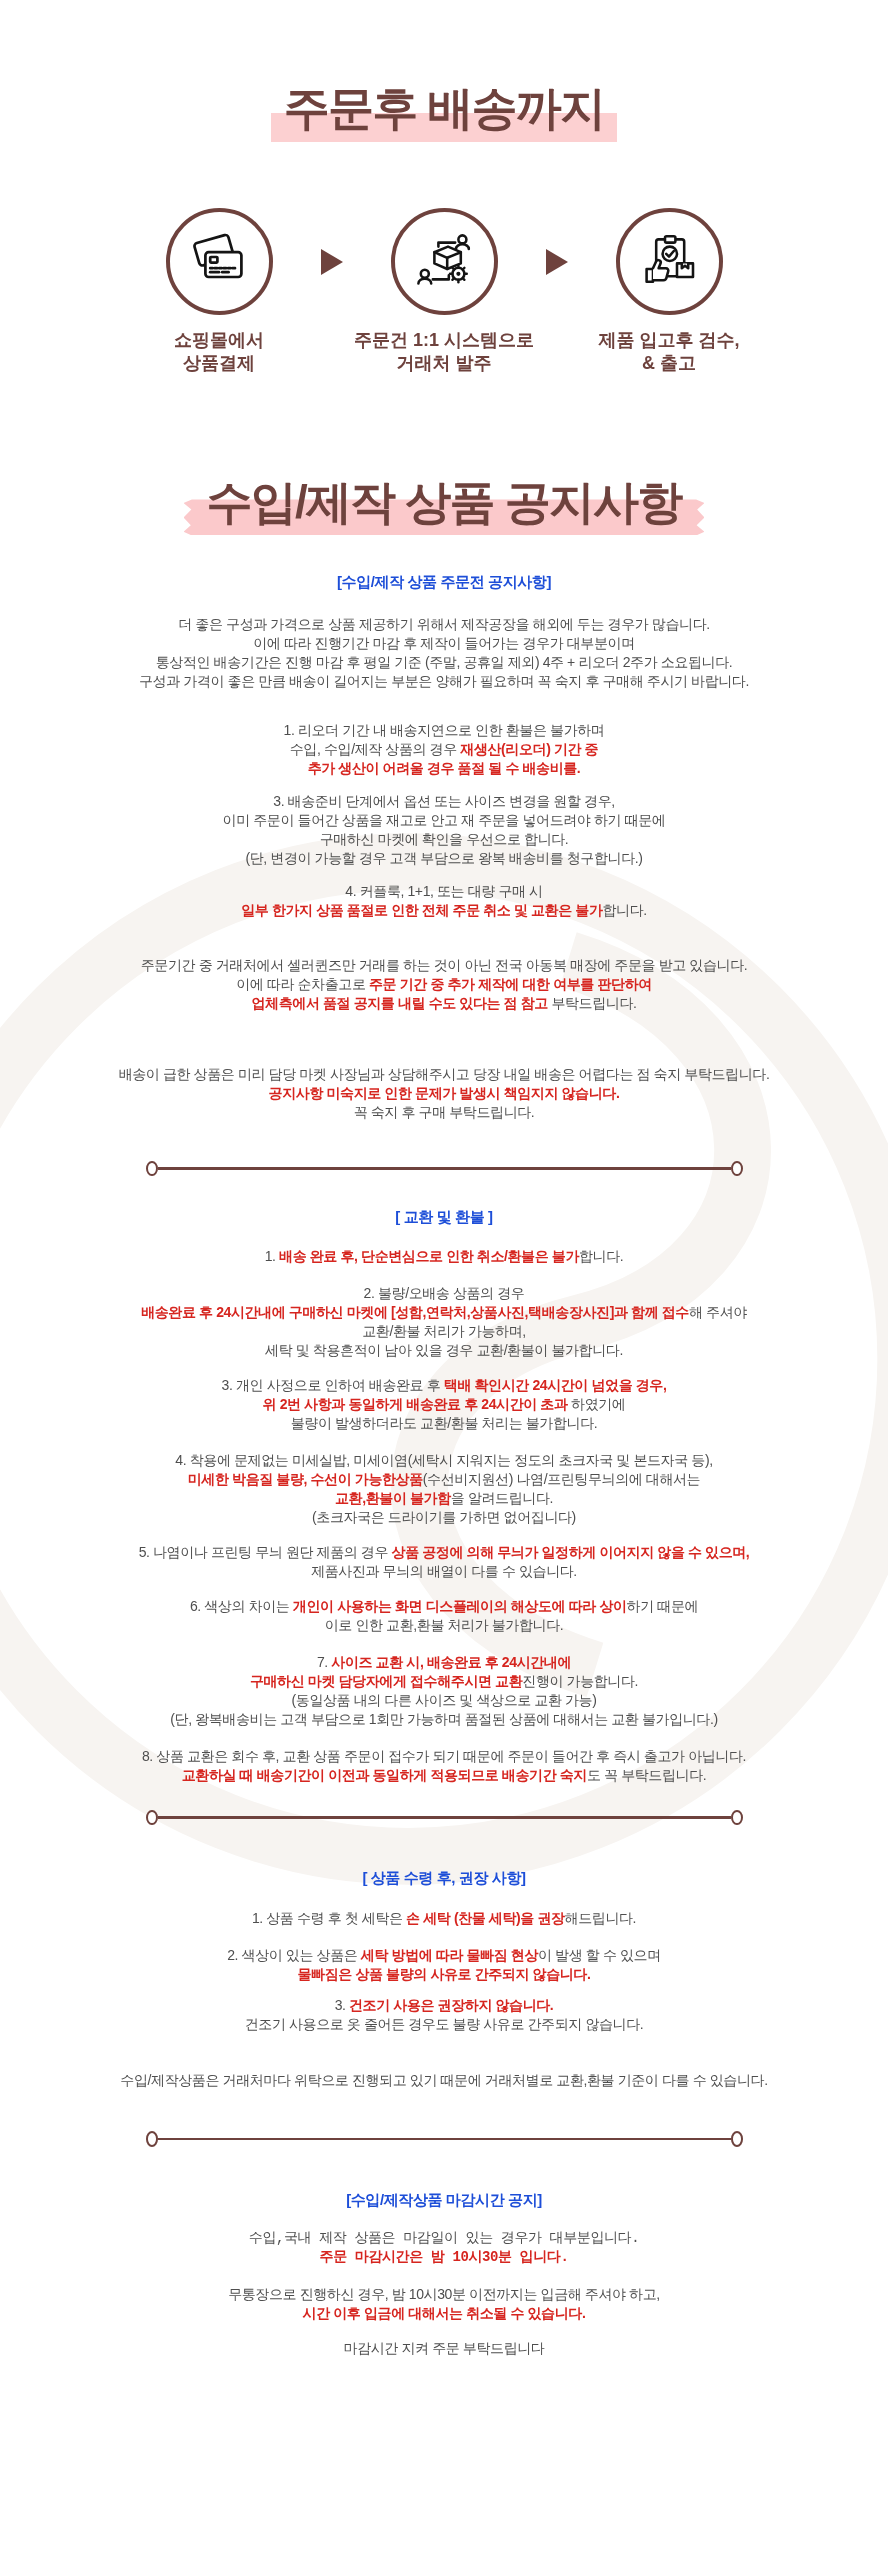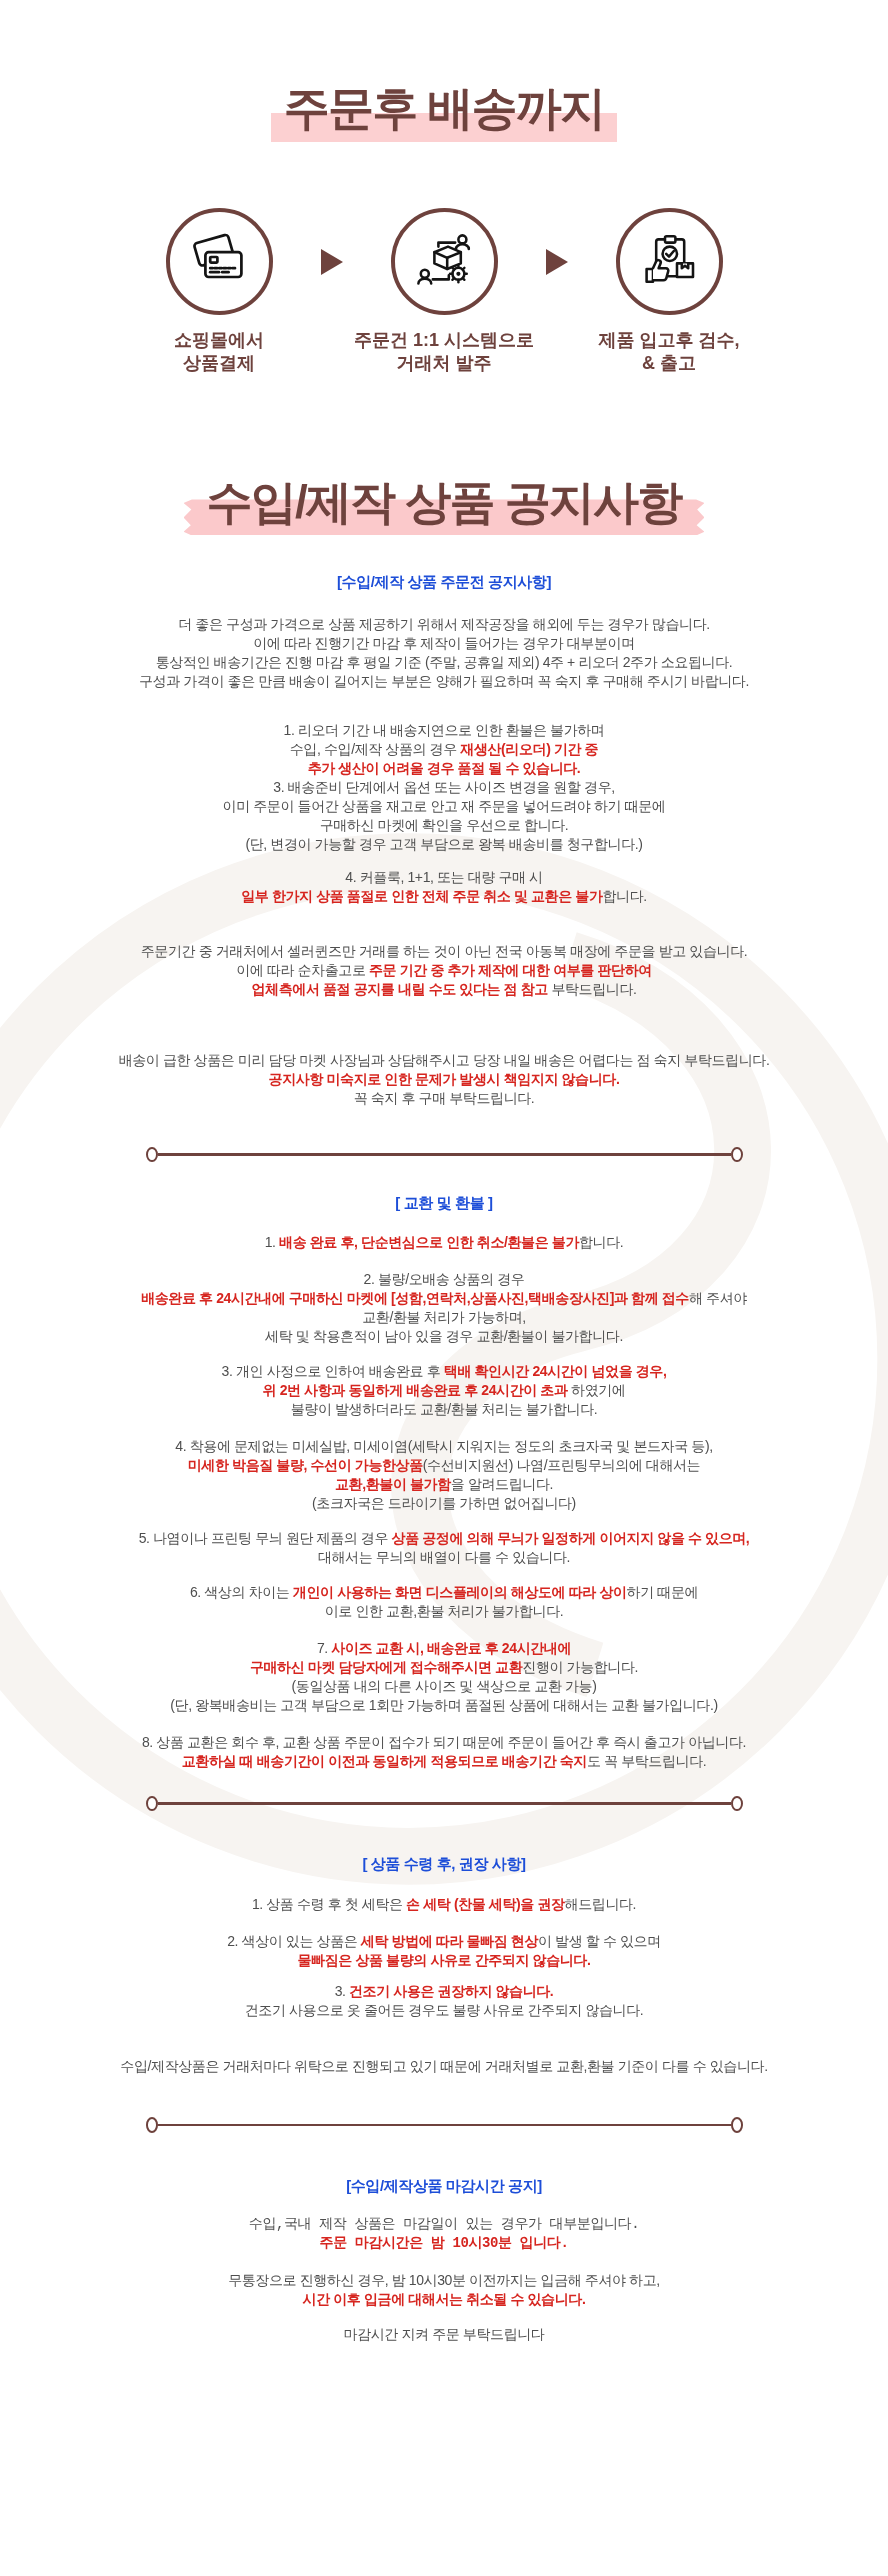--- a/index.html
+++ b/index.html
@@ -154,23 +154,23 @@
       <div class="heading" style="margin-top: 0px;">[수입/제작 상품 주문전 공지사항]</div>
       <div class="para" style="margin-top: 23px; justify-content: center;">
         <div class="line"><span class="seg">더 좋은 구성과 가격으로 상품 제공하기 위해서 제작공장을 해외에 두는 경우가 많습니다.</span></div>
         <div class="line"><span class="seg">이에 따라 진행기간 마감 후 제작이 들어가는 경우가 대부분이며</span></div>
         <div class="line"><span class="seg">통상적인 배송기간은 진행 마감 후 평일 기준 (주말, 공휴일 제외) 4주 + 리오더 2주가 소요됩니다.</span></div>
         <div class="line"><span class="seg">구성과 가격이 좋은 만큼 배송이 길어지는 부분은 양해가 필요하며 꼭 숙지 후 구매해 주시기 바랍니다.</span></div>
       </div>
       <div class="para" style="margin-top: 30px;">
         <div class="line"><span class="seg">1. 리오더 기간 내 배송지연으로 인한 환불은 불가하며</span></div>
         <div class="line"><span class="seg">수입, 수입/제작 상품의 경우 </span><span class="seg red">재생산(리오더) 기간 중</span></div>
-        <div class="line"><span class="seg red">추가 생산이 어려울 경우 품절 될 수 있습니다.</span></div>
-      </div>
-      <div class="para" style="">
+        <div class="line"><span class="seg red">추가 생산이 어려울 경우 품절 될 수 배송비를.</span></div>
+      </div>
+      <div class="para" style="margin-top: 14px;">
         <div class="line"><span class="seg">3. 배송준비 단계에서 옵션 또는 사이즈 변경을 원할 경우,</span></div>
         <div class="line"><span class="seg">이미 주문이 들어간 상품을 재고로 안고 재 주문을 넣어드려야 하기 때문에</span></div>
         <div class="line"><span class="seg">구매하신 마켓에 확인을 우선으로 합니다.</span></div>
         <div class="line"><span class="seg">(단, 변경이 가능할 경우 고객 부담으로 왕복 배송비를 청구합니다.)</span></div>
       </div>
       <div class="para" style="margin-top: 14px;">
         <div class="line"><span class="seg">4. 커플룩, 1+1, 또는 대량 구매 시</span></div>
         <div class="line"><span class="seg red">일부 한가지 상품 품절로 인한 전체 주문 취소 및 교환은 불가</span><span class="seg">합니다.</span></div>
       </div>
       <div class="para" style="margin-top: 36px;">
@@ -204,21 +204,21 @@
         <div class="line"><span class="seg">불량이 발생하더라도 교환/환불 처리는 불가합니다.</span></div>
       </div>
       <div class="para" style="margin-top: 18px;">
         <div class="line"><span class="seg">4. 착용에 문제없는 미세실밥, 미세이염(세탁시 지워지는 정도의 초크자국 및 본드자국 등),</span></div>
         <div class="line"><span class="seg red">미세한 박음질 불량, 수선이 가능한상품</span><span class="seg">(수선비지원선) 나염/프린팅무늬의에 대해서는</span></div>
         <div class="line"><span class="seg red">교환,환불이 불가함</span><span class="seg">을 알려드립니다.</span></div>
         <div class="line"><span class="seg">(초크자국은 드라이기를 가하면 없어집니다)</span></div>
       </div>
       <div class="para" style="margin-top: 16px;">
         <div class="line"><span class="seg">5. 나염이나 프린팅 무늬 원단 제품의 경우 </span><span class="seg red">상품 공정에 의해 무늬가 일정하게 이어지지 않을 수 있으며,</span></div>
-        <div class="line"><span class="seg">대해서는 무늬의 배열이 다를 수 있습니다.</span></div>
+        <div class="line"><span class="seg">제품사진과 무늬의 배열이 다를 수 있습니다.</span></div>
       </div>
       <div class="para" style="margin-top: 16px;">
         <div class="line"><span class="seg">6. 색상의 차이는 </span><span class="seg red">개인이 사용하는 화면 디스플레이의 해상도에 따라 상이</span><span class="seg">하기 때문에</span></div>
         <div class="line"><span class="seg">이로 인한 교환,환불 처리가 불가합니다.</span></div>
       </div>
       <div class="para" style="margin-top: 18px;">
         <div class="line"><span class="seg">7. </span><span class="seg red">사이즈 교환 시, 배송완료 후 24시간내에</span></div>
         <div class="line"><span class="seg red">구매하신 마켓 담당자에게 접수해주시면 교환</span><span class="seg">진행이 가능합니다.</span></div>
         <div class="line"><span class="seg">(동일상품 내의 다른 사이즈 및 색상으로 교환 가능)</span></div>
         <div class="line"><span class="seg">(단, 왕복배송비는 고객 부담으로 1회만 가능하며 품절된 상품에 대해서는 교환 불가입니다.)</span></div>

